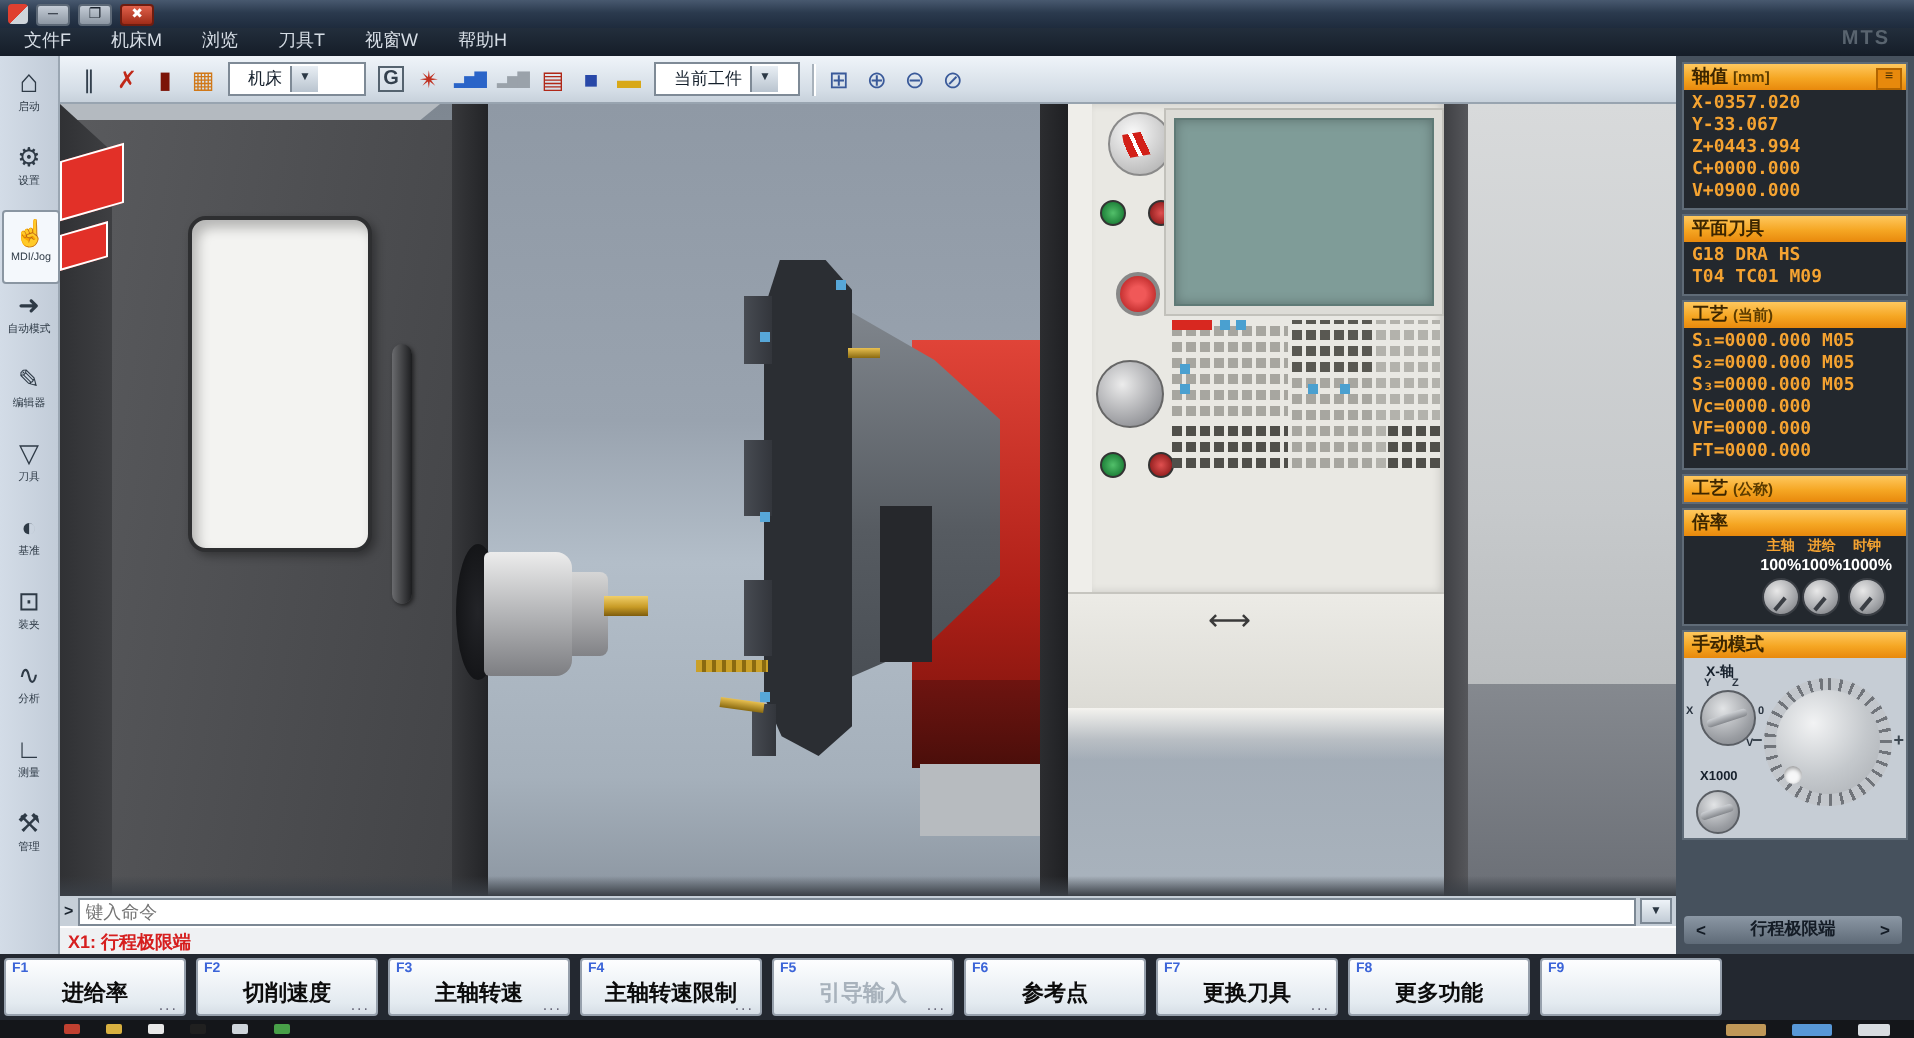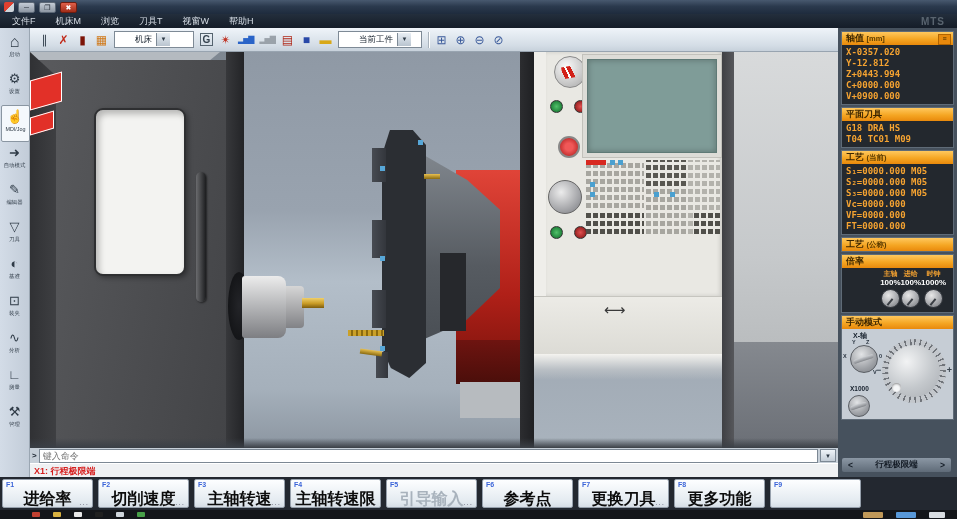--- a/index.html
+++ b/index.html
@@ -10,30 +10,30 @@
   
   .titlebar{left:0;top:0;width:957px;height:14px;background:linear-gradient(180deg,#48596f,#2b3a4e 45%,#1e2b3d);
             display:flex;align-items:center;gap:4px;padding:0 4px;box-sizing:border-box}
   .app-ico{width:10px;height:10px;border-radius:2px;background:linear-gradient(135deg,#e04030 0 55%,#cfd5db 55%)}
   .title-text{color:#e8eef5;font-size:9px;flex:1;white-space:nowrap;overflow:hidden}
   .winbtn{width:17px;height:11px;font-size:7px;line-height:10px;text-align:center;color:#1a222c;
           background:linear-gradient(180deg,#c4ccd6,#8d97a3);border:1px solid #5c6876;border-radius:2px;box-sizing:border-box}
   .winbtn.close{background:linear-gradient(180deg,#e0604a,#a02c18);color:#fff;border-color:#6e1d10}
   
   .menubar{left:0;top:14px;width:957px;height:14px;background:linear-gradient(180deg,#232e3c,#151d28);
-           display:flex;align-items:center;gap:20px;padding:0 12px;box-sizing:border-box}
+           display:flex;gap:20px;padding:0 12px;box-sizing:border-box}
   .menu-item{color:#d6dde5;font-size:9px;cursor:default}
   .brand{margin-left:auto;color:#59646f;font-weight:bold;font-size:10px;letter-spacing:1px}
   
   .toolbar{left:0;top:28px;width:838px;height:24px;border-bottom:1px solid #98a4b0;box-sizing:border-box;
            background:linear-gradient(180deg,#eff4f9,#d4dde6 75%,#c7d1db);
            display:flex;align-items:center;gap:6px;padding:0 4px 0 38px}
   .tbi{font-size:12px;color:#33404d;line-height:16px;text-align:center;min-width:13px}
   .tbsel{height:15px;background:#fff;border:1px solid #7e8a96;display:flex;align-items:center;
-         font-size:8.5px;color:#15202c;padding-left:20px}
+         font-size:8.5px;color:#15202c;padding-left:9px}
   .tbsel .da{width:13px;height:13px;margin-left:4px;background:linear-gradient(180deg,#e8eef4,#b9c4cf);
              border-left:1px solid #7e8a96;font-size:6px;line-height:13px;text-align:center;color:#2c3946}
   .sep{width:1px;height:16px;background:#a8b2bc;box-shadow:1px 0 0 #fff}
   
   .sidebar{left:0;top:28px;width:30px;height:449px;background:linear-gradient(90deg,#d3dce7,#c2ccd8);
            border-right:1px solid #9aa6b2;box-sizing:border-box}
   .sbi{position:absolute;left:1px;width:27px;height:35px;text-align:center;border-radius:2px}
   .sbi.active{background:#f4f8fc;border:1px solid #8a96a2}
   .sbi .ic{display:block;font-size:13px;line-height:19px;color:#2e3a46;margin-top:1px}
   .sbi .lb{display:block;font-size:6px;line-height:7px;color:#2e3a46;transform:scale(.9);white-space:nowrap}
@@ -85,21 +85,21 @@
   .cmdrow input{flex:1;height:12px;border:1px solid #7c8894;font-size:9px;padding:0 3px;background:#fff;color:#333;outline:none}
   .cmd-drop{width:16px;height:13px;background:linear-gradient(180deg,#eef3f8,#c2ccd6);border:1px solid #7c8894;
             font-size:6px;line-height:12px;text-align:center;color:#2a3642;box-sizing:border-box}
   .errrow{left:30px;top:463px;width:808px;height:14px;background:#eff1f3;border-top:1px solid #fff;
           color:#d61f1f;font-size:9px;font-weight:bold;line-height:14px;padding-left:4px;box-sizing:border-box}
   
   .fkrow{left:0;top:477px;width:957px;height:33px;background:#232830}
   .fk{position:absolute;top:2px;width:91px;height:29px;border:1px solid #96a0ac;border-radius:2px;box-sizing:border-box;
       background:linear-gradient(180deg,#fdfeff,#e3eaf0 80%,#d6dee6)}
   .fk .k{position:absolute;left:3px;top:1px;font-size:7px;color:#3b64d8;font-weight:bold}
-  .fk .t{position:absolute;left:0;right:0;top:9px;text-align:center;font-size:16px;font-weight:bold;color:#0c0c0c}
+  .fk .t{position:absolute;left:0;right:0;top:9px;text-align:center;font-size:11px;font-weight:bold;color:#0c0c0c}
   .fk .d{position:absolute;right:3px;bottom:0;font-size:8px;color:#667;letter-spacing:1px}
   .fk.disabled .t{color:#a8b2bc}
   
   .taskbar{left:0;top:510px;width:957px;height:9px;background:#14161a;display:flex;align-items:center;
            gap:13px;padding:0 12px;box-sizing:border-box}
   .tk{width:8px;height:5px;border-radius:1px}
   
   .keys{position:absolute;background-image:
         repeating-linear-gradient(0deg,rgba(233,232,227,0) 0 5px,#e9e8e3 5px 8px),
         repeating-linear-gradient(90deg,var(--k) 0 5px,#e9e8e3 5px 7px)}
@@ -274,21 +274,21 @@
 
 <div class="abs rp">
   <div class="sec">
     <div class="sec-h">
       <span>轴值</span>
       <span class="sub">[mm]</span>
       <span class="mi">≡</span>
     </div>
     <div class="sec-b">
       <div class="vline">X-0357.020</div>
-      <div class="vline">Y-12.812</div>
+      <div class="vline">Y-33.067</div>
       <div class="vline">Z+0443.994</div>
       <div class="vline">C+0000.000</div>
       <div class="vline">V+0900.000</div>
     </div>
   </div>
   <div class="sec">
     <div class="sec-h"><span>平面刀具</span></div>
     <div class="sec-b">
       <div class="vline">G18 DRA HS</div>
       <div class="vline">T04 TC01 M09</div>

